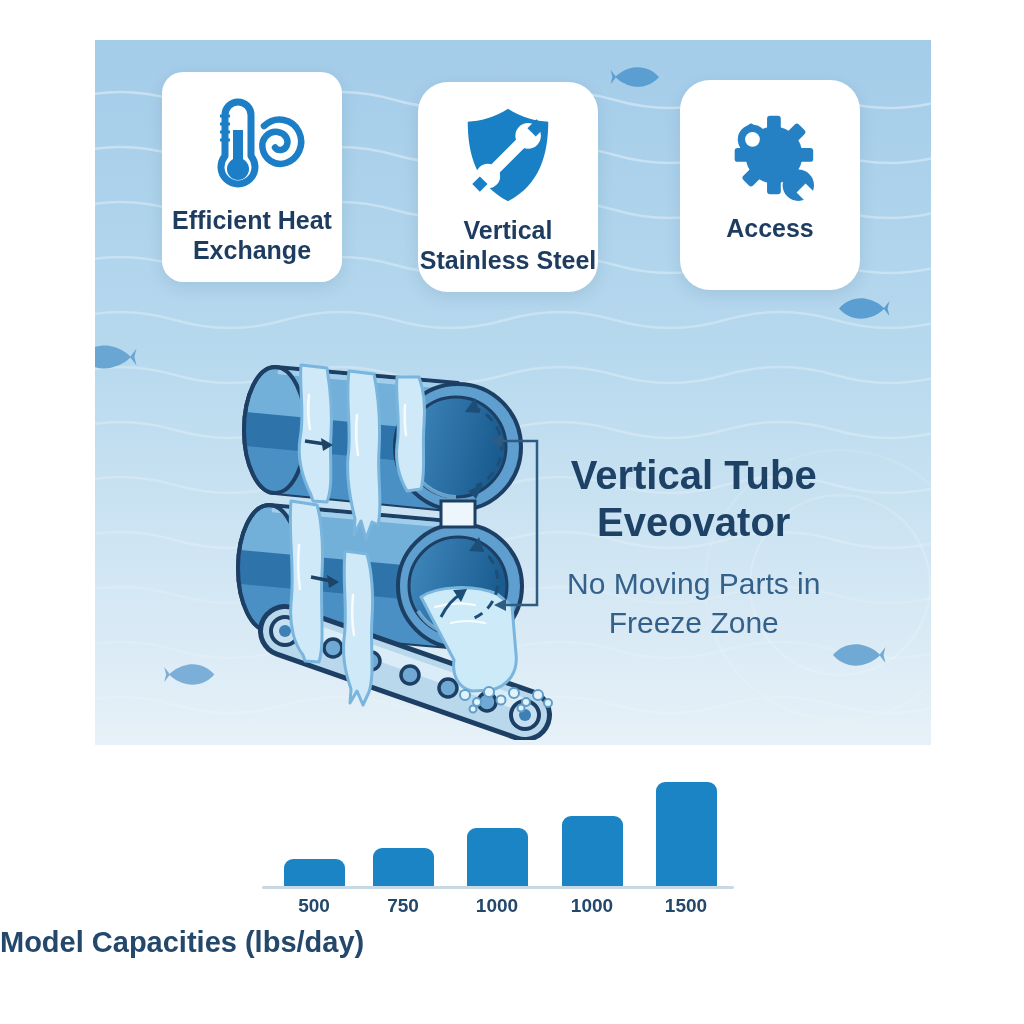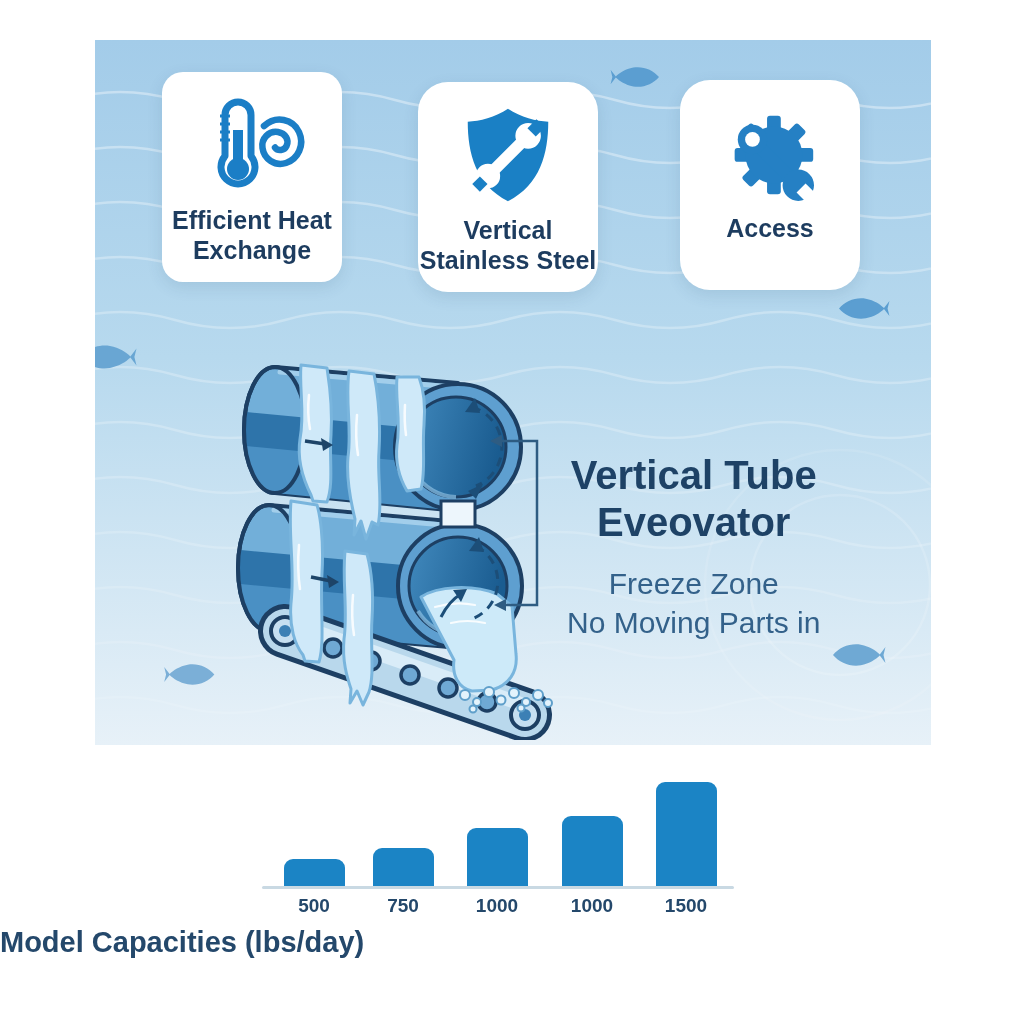--- a/index.html
+++ b/index.html
@@ -249,22 +249,22 @@
         <polygon points="269,250 281,244 281,256" fill="#2e5c82"></polygon>
       </g>
     </svg>
 
     <div class="headline">
       <div class="h1">
         <div>Vertical Tube</div>
         <div>Eveovator</div>
       </div>
       <div class="sub">
+        <div>No Moving Parts in</div>
         <div>Freeze Zone</div>
-        <div>No Moving Parts in</div>
       </div>
     </div>
 
   </div>
 
   <div id="bars" style="position:absolute;inset:0;pointer-events:none;">
       <div class="bar" style="left: 283.5px; top: 859px; width: 61px; height: 29px; background: rgb(27, 132, 197);"></div>
       <div class="bar" style="left: 372.5px; top: 848px; width: 61px; height: 40px; background: rgb(27, 132, 197);"></div>
       <div class="bar" style="left: 466.5px; top: 828px; width: 61px; height: 60px; background: rgb(27, 132, 197);"></div>
       <div class="bar" style="left: 561.5px; top: 816px; width: 61px; height: 72px; background: rgb(27, 132, 197);"></div>

